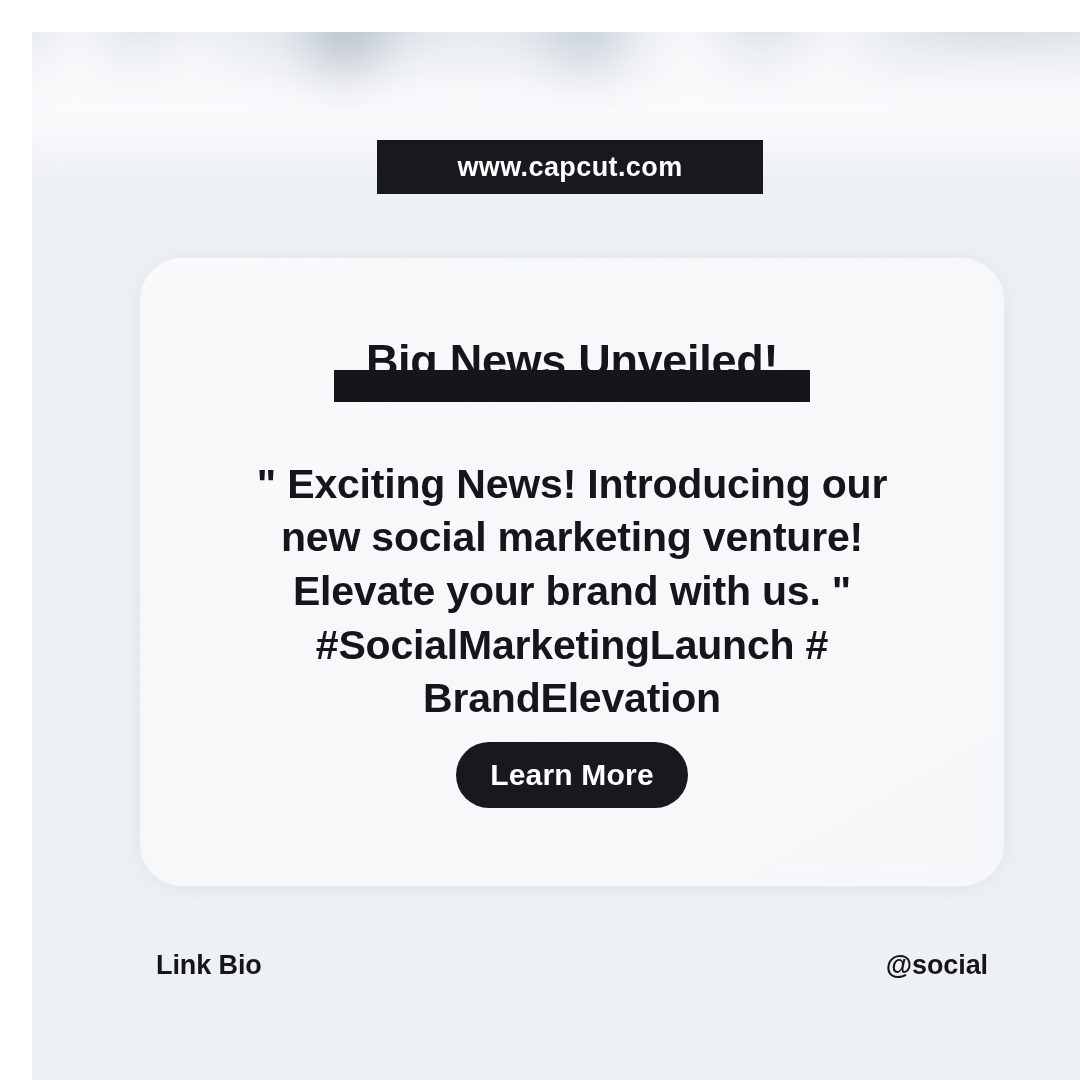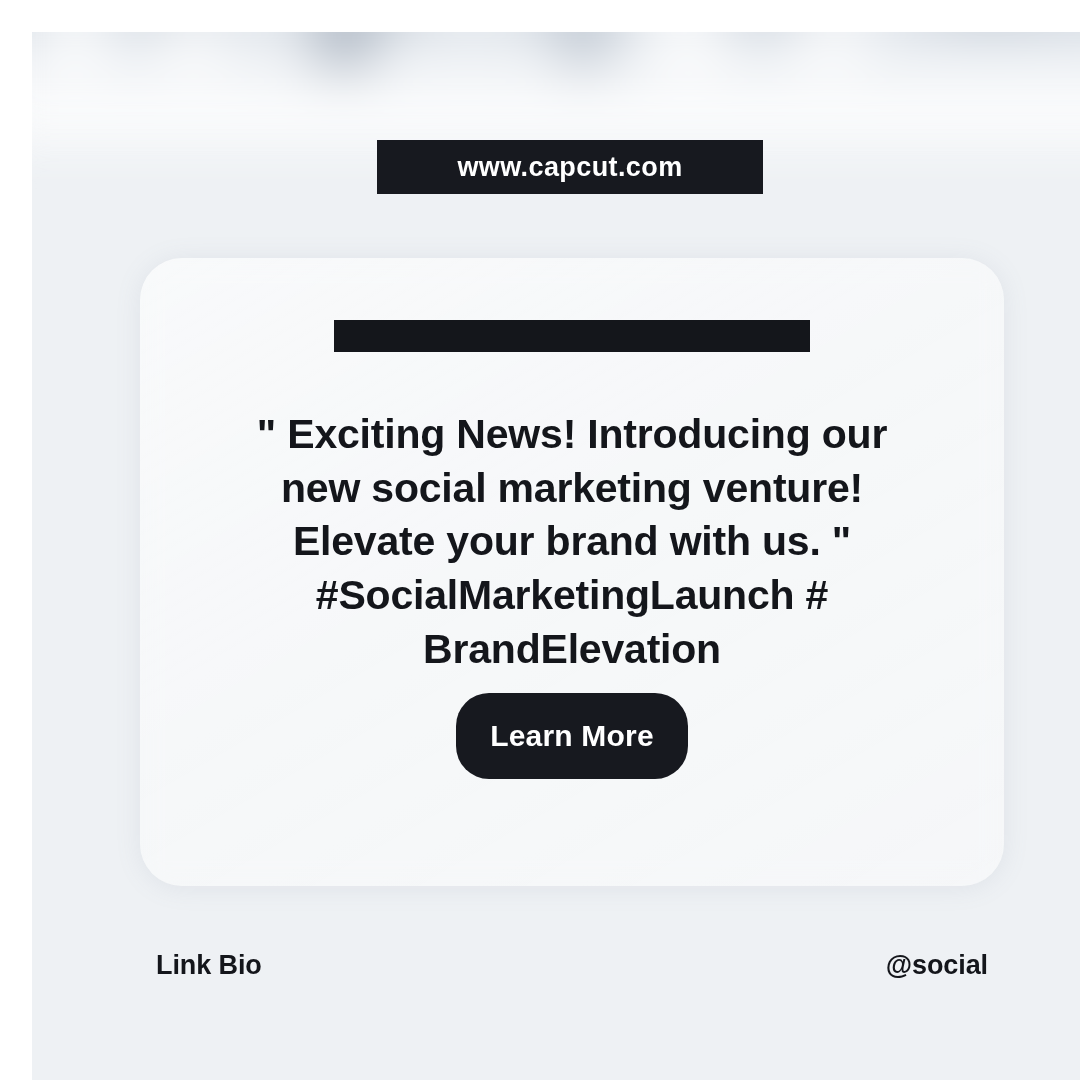--- a/index.html
+++ b/index.html
@@ -218,21 +218,21 @@
     font-size:41px;
     font-weight:700;
     line-height:1.31;
     text-align:center;
     letter-spacing:-.2px;
     max-width:740px;
   }
 
   
   #cta-button {
-    width:232px; height:86px;
+    width:232px; height:66px;
     border:none;
     border-radius:33px;
     background:#17191f;
     color:#ffffff;
     font-family:"Liberation Sans", sans-serif;
     font-size:30px;
     font-weight:700;
     letter-spacing:.2px;
     cursor:pointer;
     display:flex; align-items:center; justify-content:center;
@@ -274,20 +274,21 @@
     <div class="bg-layer bg-haze"></div>
   </div>
 
   <div id="url-chip">
     <span class="url-text">www.capcut.com</span>
   </div>
 
   <div id="glass-card">
 
     <h1 id="card-heading">
+      <span>Big News Unveiled!</span>
       <span class="heading-underline"></span>
     </h1>
 
     <p id="card-body">" Exciting News! Introducing our new social marketing venture! Elevate your brand with us. " #SocialMarketingLaunch # BrandElevation</p>
 
     <button id="cta-button">Learn More</button>
   </div>
 
   <div id="footer-bar">
     <span id="link-bio">Link Bio</span>

